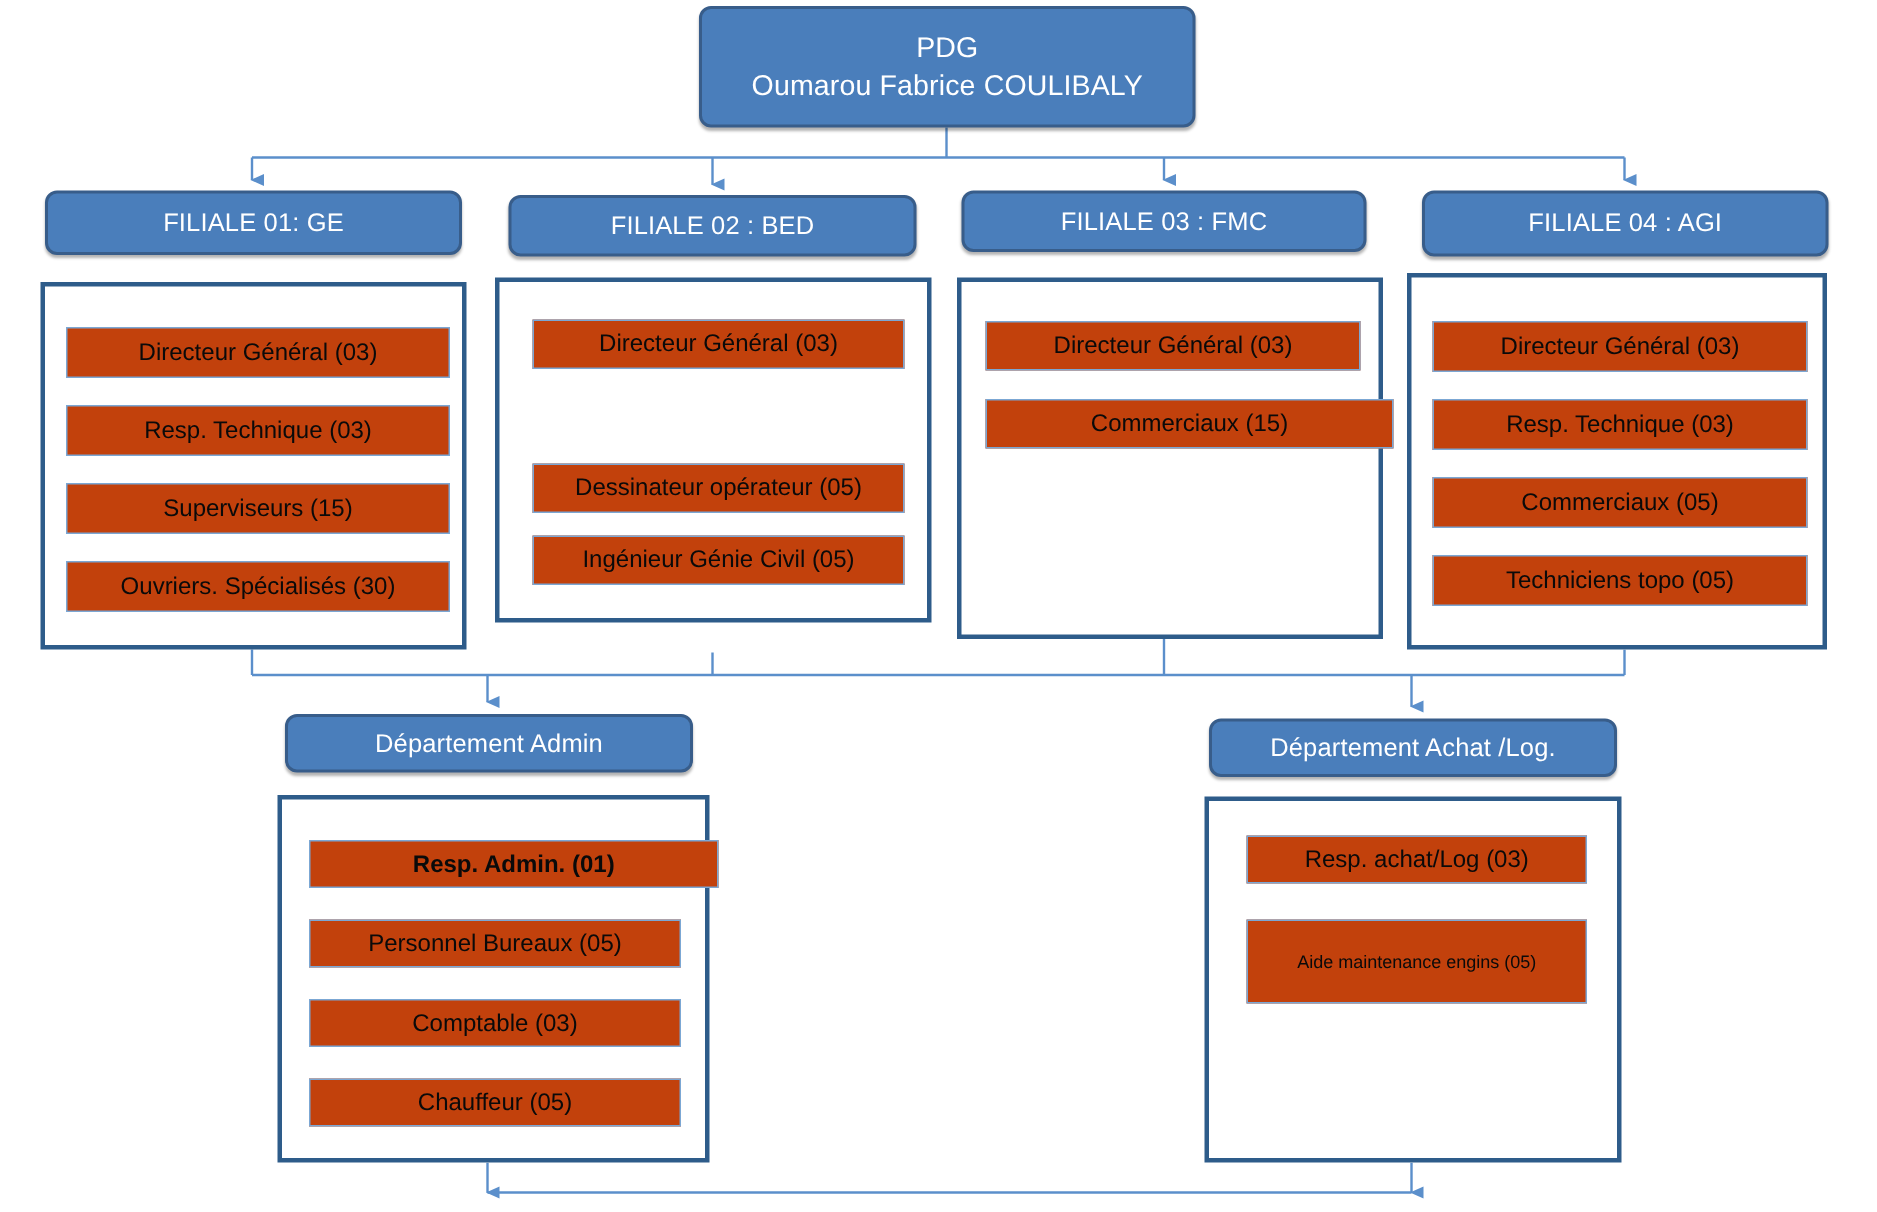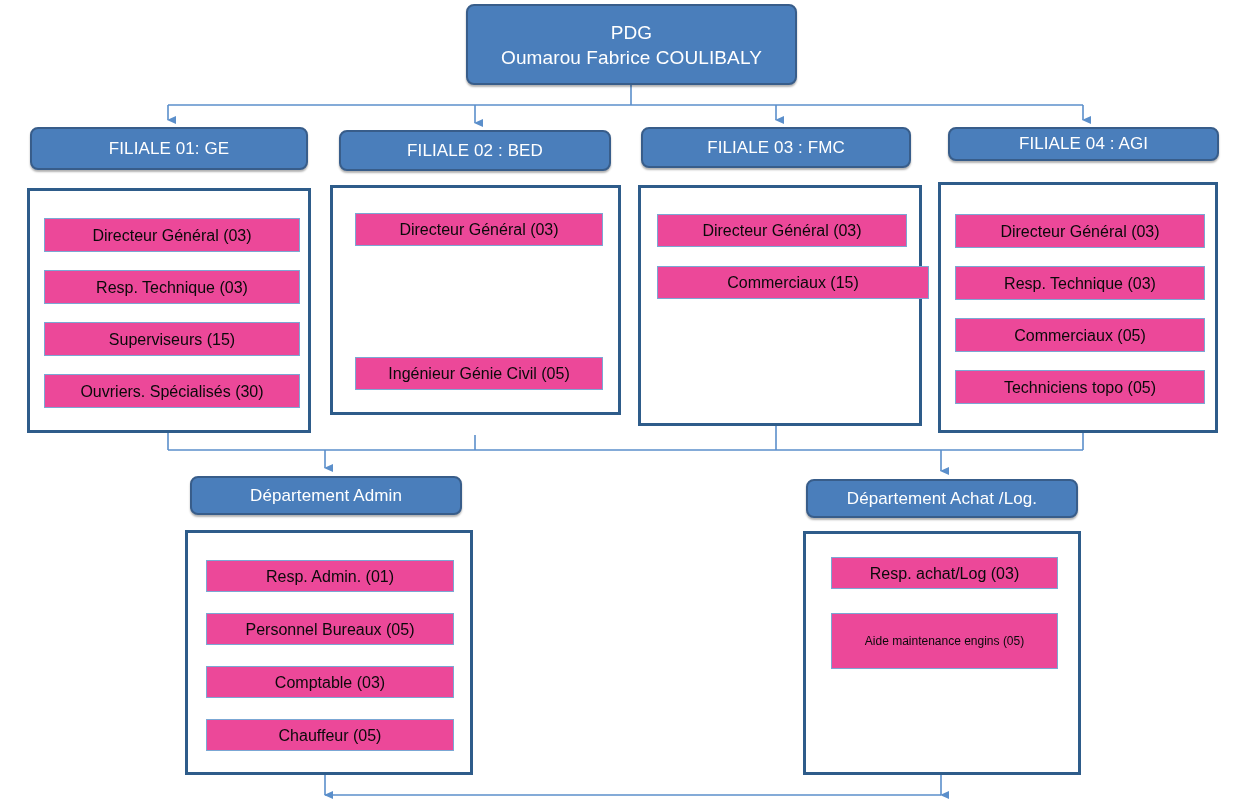--- a/index.html
+++ b/index.html
@@ -55,21 +55,21 @@
   .container-box {
     position: absolute;
     box-sizing: border-box;
     background: #ffffff;
     border: 3px solid #2E5C8A;
   }
   
   .item {
     position: absolute;
     box-sizing: border-box;
-    background: #ec4899;
+    background: #c2410c;
     border: 1.5px solid #7BA7D4;
     color: #0a0a0a;
     display: flex;
     align-items: center;
     justify-content: center;
     text-align: center;
     font-size: 16px;
     line-height: 19px;
     padding: 0 4px;
   }
@@ -136,38 +136,41 @@
     </div>
   </div>
 
   <div class="pill pill-filiale" style="left:339px; top:130px; width:272px; height:41px;">
     <span>FILIALE 02 : BED</span>
   </div>
   <div class="container-box" style="left:330px; top:185px; width:291px; height:230px;">
     <div class="item" style="left:22px; top:25px; width:248px; height:33px;">
       <span>Directeur Général (03)</span>
     </div>
+    <div class="item" style="left:22px; top:121px; width:248px; height:33px;">
+      <span>Dessinateur opérateur (05)</span>
+    </div>
     <div class="item" style="left:22px; top:169px; width:248px; height:33px;">
       <span>Ingénieur Génie Civil (05)</span>
     </div>
   </div>
 
   <div class="pill pill-filiale" style="left:641px; top:127px; width:270px; height:41px;">
     <span>FILIALE 03 : FMC</span>
   </div>
   <div class="container-box" style="left:638px; top:185px; width:284px; height:241px;">
     <div class="item" style="left:16px; top:26px; width:250px; height:33px;">
       <span>Directeur Général (03)</span>
     </div>
     <div class="item" style="left:16px; top:78px; width:272px; height:33px;">
       <span>Commerciaux (15)</span>
     </div>
   </div>
 
-  <div class="pill pill-filiale" style="left:948px; top:127px; width:271px; height:34px;">
+  <div class="pill pill-filiale" style="left:948px; top:127px; width:271px; height:44px;">
     <span>FILIALE 04 : AGI</span>
   </div>
   <div class="container-box" style="left:938px; top:182px; width:280px; height:251px;">
     <div class="item" style="left:14px; top:29px; width:250px; height:34px;">
       <span>Directeur Général (03)</span>
     </div>
     <div class="item" style="left:14px; top:81px; width:250px; height:34px;">
       <span>Resp. Technique  (03)</span>
     </div>
     <div class="item" style="left:14px; top:133px; width:250px; height:34px;">
@@ -175,21 +178,21 @@
     </div>
     <div class="item" style="left:14px; top:185px; width:250px; height:34px;">
       <span>Techniciens topo (05)</span>
     </div>
   </div>
 
   <div class="pill pill-dept" style="left:190px; top:476px; width:272px; height:39px;">
     <span>Département Admin</span>
   </div>
   <div class="container-box" style="left:185px; top:530px; width:288px; height:245px;">
-    <div class="item" style="left:18px; top:27px; width:248px; height:32px;">
+    <div class="item" style="left:18px; top:27px; width:273px; height:32px;font-weight:bold;">
       <span>Resp. Admin. (01)</span>
     </div>
     <div class="item" style="left:18px; top:80px; width:248px; height:32px;">
       <span>Personnel Bureaux (05)</span>
     </div>
     <div class="item" style="left:18px; top:133px; width:248px; height:32px;">
       <span>Comptable  (03)</span>
     </div>
     <div class="item" style="left:18px; top:186px; width:248px; height:32px;">
       <span>Chauffeur  (05)</span>

